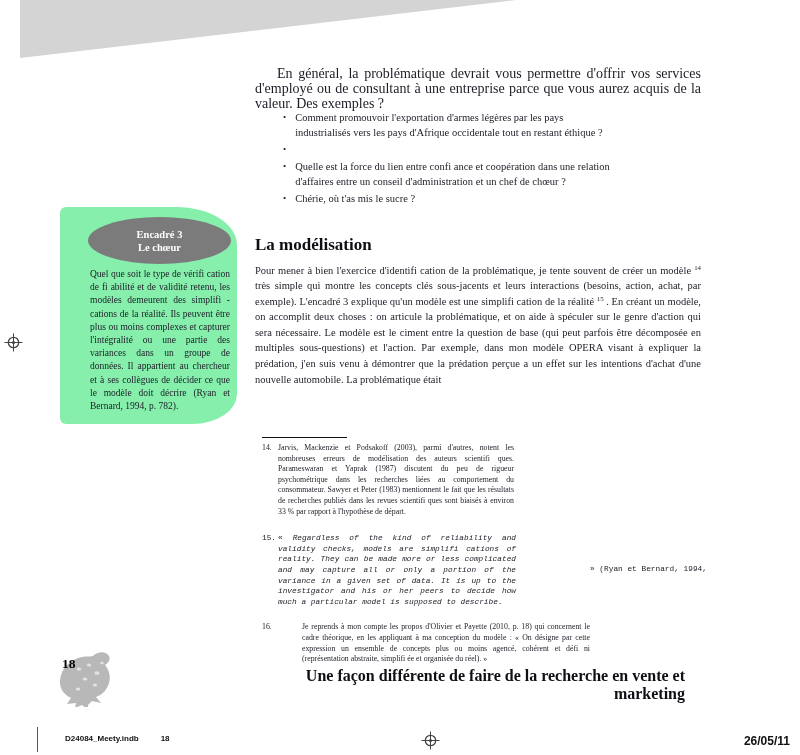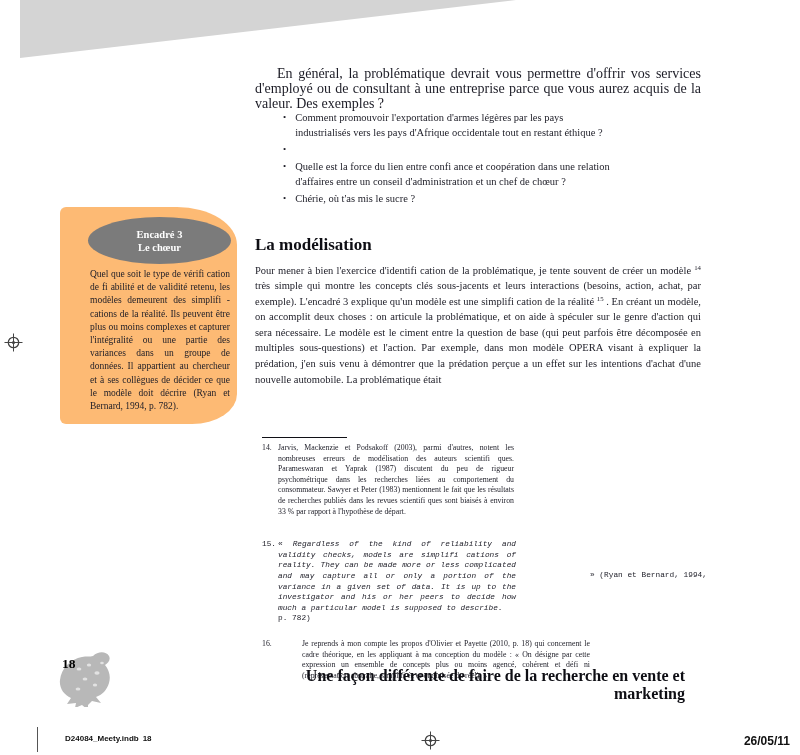--- a/index.html
+++ b/index.html
@@ -18,52 +18,52 @@
     font-size:10.5px;line-height:15px;}
   .bullet-item{display:flex;gap:9px;margin-bottom:2px;}
   .bullet-dot{flex:none;font-size:9px;line-height:15px;}
   .section-title{position:absolute;left:255px;top:224px;
     font-size:17px;font-weight:bold;color:#0e0e14;}
   .body-para{position:absolute;left:255px;top:252px;width:446px;
     font-size:10.5px;line-height:15.6px;text-align:justify;}
   .body-para sup{font-size:6.8px;line-height:0;}
   
   .sidebar-box{position:absolute;left:60px;top:207px;width:177px;height:217px;
-    background:#fdba74;border-radius:6px 60px 45px 6px / 6px 38px 30px 6px;}
+    background:#86efac;border-radius:6px 60px 45px 6px / 6px 38px 30px 6px;}
   .sidebar-ellipse{position:absolute;left:28px;top:10px;width:143px;height:47px;
     background:#7b7b7b;border-radius:50%;color:#ffffff;text-align:center;
     font-size:10.5px;font-weight:bold;display:flex;flex-direction:column;
     justify-content:center;gap:2px;}
   .sidebar-text{position:absolute;left:6px;top:61px;width:140px;
     font-size:9.5px;line-height:13.2px;text-align:justify;margin-left:24px;}
   
   .fn-rule{position:absolute;left:262px;top:437px;width:85px;border-top:1.5px solid #101016;}
   .footnotes{position:absolute;left:262px;top:443px;width:440px;
     font-size:7.8px;line-height:10.6px;}
   .fn{display:flex;align-items:flex-start;}
   .fn-num{flex:none;width:16px;}
-  .fn-14{margin-bottom:22px;}
+  .fn-14{margin-bottom:16px;}
   .fn-14 .fn-body{width:236px;text-align:justify;}
   .fn-15{margin-bottom:15px;font-family:Liberation Mono, monospace;}
   .fn-15 .fn-body{width:238px;text-align:justify;position:relative;}
   .fn-15 .fn-quote{font-style:italic;}
   .fn-15 .fn-attrib{position:absolute;left:312px;top:31px;white-space:nowrap;font-style:normal;}
   .fn-16 .fn-body{width:288px;text-align:justify;margin-left:24px;}
   
   .frog{position:absolute;left:57px;top:649px;}
   .page-num{position:absolute;left:62px;top:656px;font-size:13.5px;font-weight:bold;color:#000;}
   .running-footer{position:absolute;left:255px;top:667px;width:430px;
     text-align:right;font-weight:bold;font-size:16px;color:#0e0e14;}
   
   .regmark-left{position:absolute;left:4px;top:333px;}
   .regmark-bottom{position:absolute;left:421px;top:731px;}
   .croptick{position:absolute;left:37px;top:727px;height:25px;border-left:1px solid #555;}
   .slug-file{position:absolute;left:65px;top:734px;
     font-family:"Liberation Sans", sans-serif;font-size:8px;font-weight:bold;
-    color:#111;display:flex;gap:4px;}
+    color:#111;display:flex;gap:22px;}
   .slug-date{position:absolute;right:10px;top:734px;
     font-family:"Liberation Sans", sans-serif;font-size:12px;font-weight:bold;color:#111;}
 </style>
 </head>
 <body>
 
 <div class="wedge"></div>
 
 <div class="regmark-left">
   <svg width="19" height="19" viewBox="0 0 19 19">
@@ -109,21 +109,20 @@
 <div class="fn-rule"></div>
 
 <div class="footnotes">
   <div class="fn fn-14">
     <span class="fn-num">14.</span>
     <span class="fn-body">Jarvis, Mackenzie et Podsakoff (2003), parmi d'autres, notent les nombreuses erreurs de modélisation des auteurs scientifi ques. Parameswaran et Yaprak (1987) discutent du peu de rigueur psychométrique dans les recherches liées au comportement du consommateur. Sawyer et Peter (1983) mentionnent le fait que les résultats de recherches publiés dans les revues scientifi ques sont biaisés à environ 33 % par rapport à l'hypothèse de départ.</span>
   </div>
   <div class="fn fn-15">
     <span class="fn-num">15.</span>
     <span class="fn-body"><span>« </span><span class="fn-quote">Regardless of the kind of reliability and validity checks, models are simplifi cations of reality. They can be made more or less complicated and may capture all or only a portion of the variance in a given set of data. It is up to the investigator and his or her peers to decide how much a particular model is supposed to describe.</span><span class="fn-attrib">» (Ryan et Bernard, 1994,</span>
-      <div>p. 782)</div>
     </span>
   </div>
   <div class="fn fn-16">
     <span class="fn-num">16.</span>
     <span class="fn-body">Je reprends à mon compte les propos d'Olivier et Payette (2010, p. 18) qui concernent le cadre théorique, en les appliquant à ma conception du modèle : « On désigne par cette expression un ensemble de concepts plus ou moins agencé, cohérent et défi ni (représentation abstraite, simplifi ée et organisée du réel). »</span>
   </div>
 </div>
 
 <div class="frog">
   <svg width="56" height="58" viewBox="0 0 56 58">

